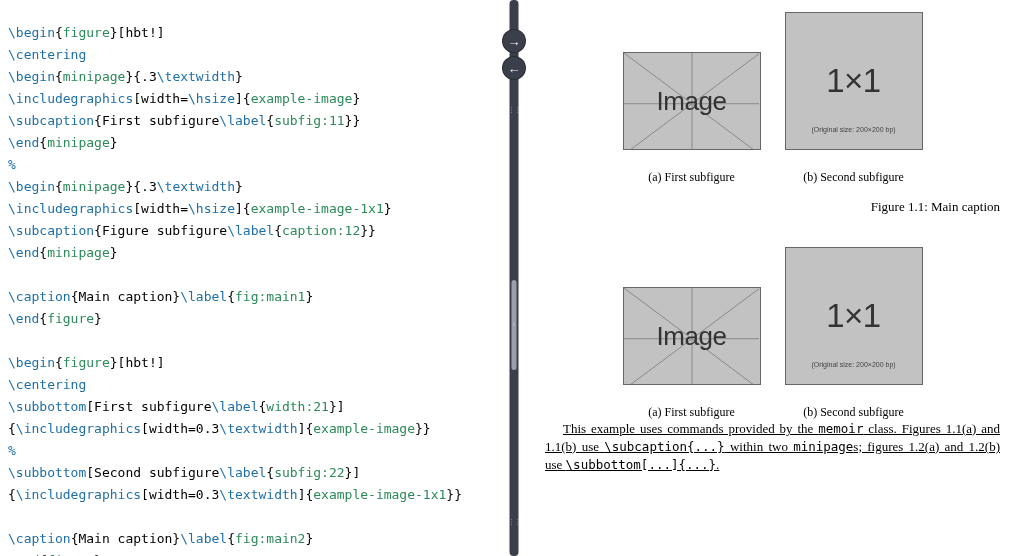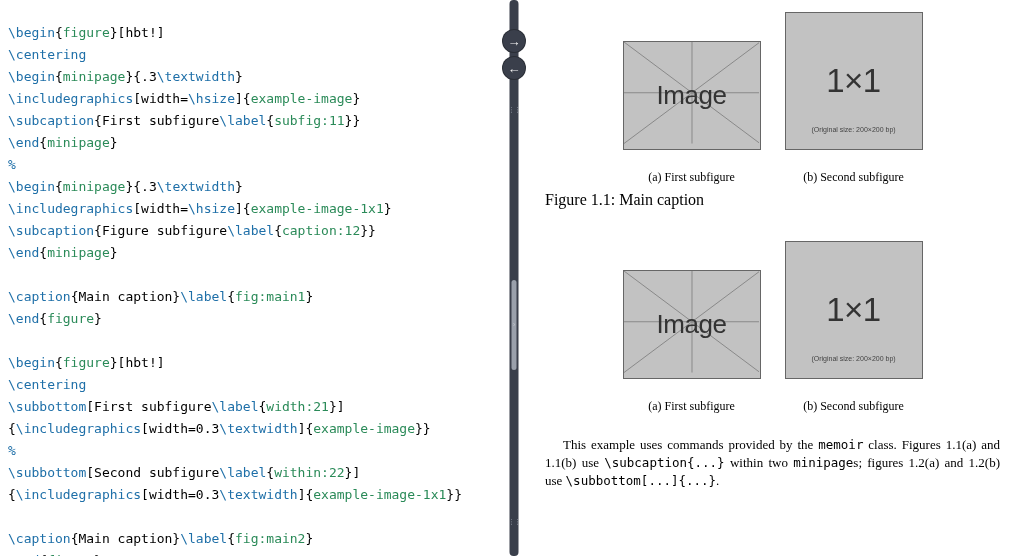--- a/index.html
+++ b/index.html
@@ -16,30 +16,30 @@
   .divider .rail .dots { position: absolute; left: 50%; transform: translateX(-50%); color: #9aa0ab; font-size: 7px; line-height: 4px; letter-spacing: -1px; }
   .divider .rail .dots.top { top: 108px; }
   .divider .rail .dots.bottom { top: 520px; }
   .btn-circ { position: absolute; left: 50%; transform: translateX(-50%); width: 22px; height: 22px; border-radius: 50%; background: #3a3f4b; color: #f0f0f0; display: flex; align-items: center; justify-content: center; font-size: 13px; font-weight: bold; cursor: pointer; border: 2px solid #fff0; box-shadow: 0 0 0 1px #2a2e36; }
   .btn-circ.fwd { top: 30px; }
   .btn-circ.back { top: 57px; }
   .preview { flex: 1; background: #fff; padding: 12px 24px; font-family: 'Times New Roman', serif; font-size: 13px; color: #000; overflow: hidden; }
   .figrow { display: flex; justify-content: center; align-items: flex-end; gap: 24px; }
   .subfig { display: flex; flex-direction: column; align-items: center; }
   .imgbox { background: #c2c2c2; border: 1px solid #666; position: relative; display: flex; align-items: center; justify-content: center; overflow: hidden; }
-  .imgbox.sm { width: 138px; height: 109px; }
+  .imgbox.sm { width: 138px; height: 98px; }
   .imgbox.sq { width: 138px; height: 138px; }
   .imgbox .diag { position: absolute; inset: 0; }
   .imgbox .lbl { position: relative; font-family: sans-serif; font-weight: 400; color: #333; font-size: 26px; letter-spacing: -0.5px; }
   .imgbox .lbl.big { font-size: 33px; }
   .imgbox .small-note { position: absolute; bottom: 16px; font-size: 7px; color: #444; font-family: sans-serif; }
   .subcap { font-size: 12px; margin-top: 20px; }
-  .maincap { text-align: left; font-size: 16px; margin-top: 6px; }
+  .maincap { text-align: right; font-size: 13px; margin-top: 14px; }
   .fig2 { margin-top: 32px; }
-  .bodytext { margin-top: 22px; font-size: 13px; line-height: 1.35; text-align: justify; }
+  .bodytext { font-size: 13px; line-height: 1.35; text-align: justify; text-decoration: underline; }
   .bodytext .indent { display: inline-block; width: 18px; }
   .tt { font-family: 'Menlo','Consolas',monospace; font-size: 12.5px; }
 </style>
 </head>
 <body>
 
 <div class="app">
 
   <div class="editor"><span class="tok-cmd">\begin</span>{<span class="tok-arg">figure</span>}<span>[hbt!]</span>
 <span class="tok-cmd">\centering</span>
@@ -54,21 +54,21 @@
 <span class="tok-cmd">\end</span>{<span class="tok-arg">minipage</span>}
 <span> </span>
 <span class="tok-cmd">\caption</span><span>{Main caption}</span><span class="tok-cmd">\label</span><span>{</span><span class="tok-arg">fig:main1</span><span>}</span>
 <span class="tok-cmd">\end</span>{<span class="tok-arg">figure</span>}
 <span> </span>
 <span class="tok-cmd">\begin</span>{<span class="tok-arg">figure</span>}<span>[hbt!]</span>
 <span class="tok-cmd">\centering</span>
 <span class="tok-cmd">\subbottom</span><span>[First subfigure</span><span class="tok-cmd">\label</span><span>{</span><span class="tok-arg">width:21</span><span>}]</span>
 <span>{</span><span class="tok-cmd">\includegraphics</span><span>[width=0.3</span><span class="tok-cmd">\textwidth</span><span>]{</span><span class="tok-arg">example-image</span><span>}}</span>
 <span class="tok-comment">%</span>
-<span class="tok-cmd">\subbottom</span><span>[Second subfigure</span><span class="tok-cmd">\label</span><span>{</span><span class="tok-arg">within:22</span><span>}]</span>
+<span class="tok-cmd">\subbottom</span><span>[Second subfigure</span><span class="tok-cmd">\label</span><span>{</span><span class="tok-arg">subfig:22</span><span>}]</span>
 <span>{</span><span class="tok-cmd">\includegraphics</span><span>[width=0.3</span><span class="tok-cmd">\textwidth</span><span>]{</span><span class="tok-arg">example-image-1x1</span><span>}}</span>
 <span> </span>
 <span class="tok-cmd">\caption</span><span>{Main caption}</span><span class="tok-cmd">\label</span><span>{</span><span class="tok-arg">fig:main2</span><span>}</span>
 <span class="tok-cmd">\end</span>{<span class="tok-arg">figure</span>}</div>
 
   <div class="divider">
     <div class="rail">
       <div class="dots top">⋮⋮</div>
       <div class="scrub"></div>
       <div class="chevron-mid">›</div>

